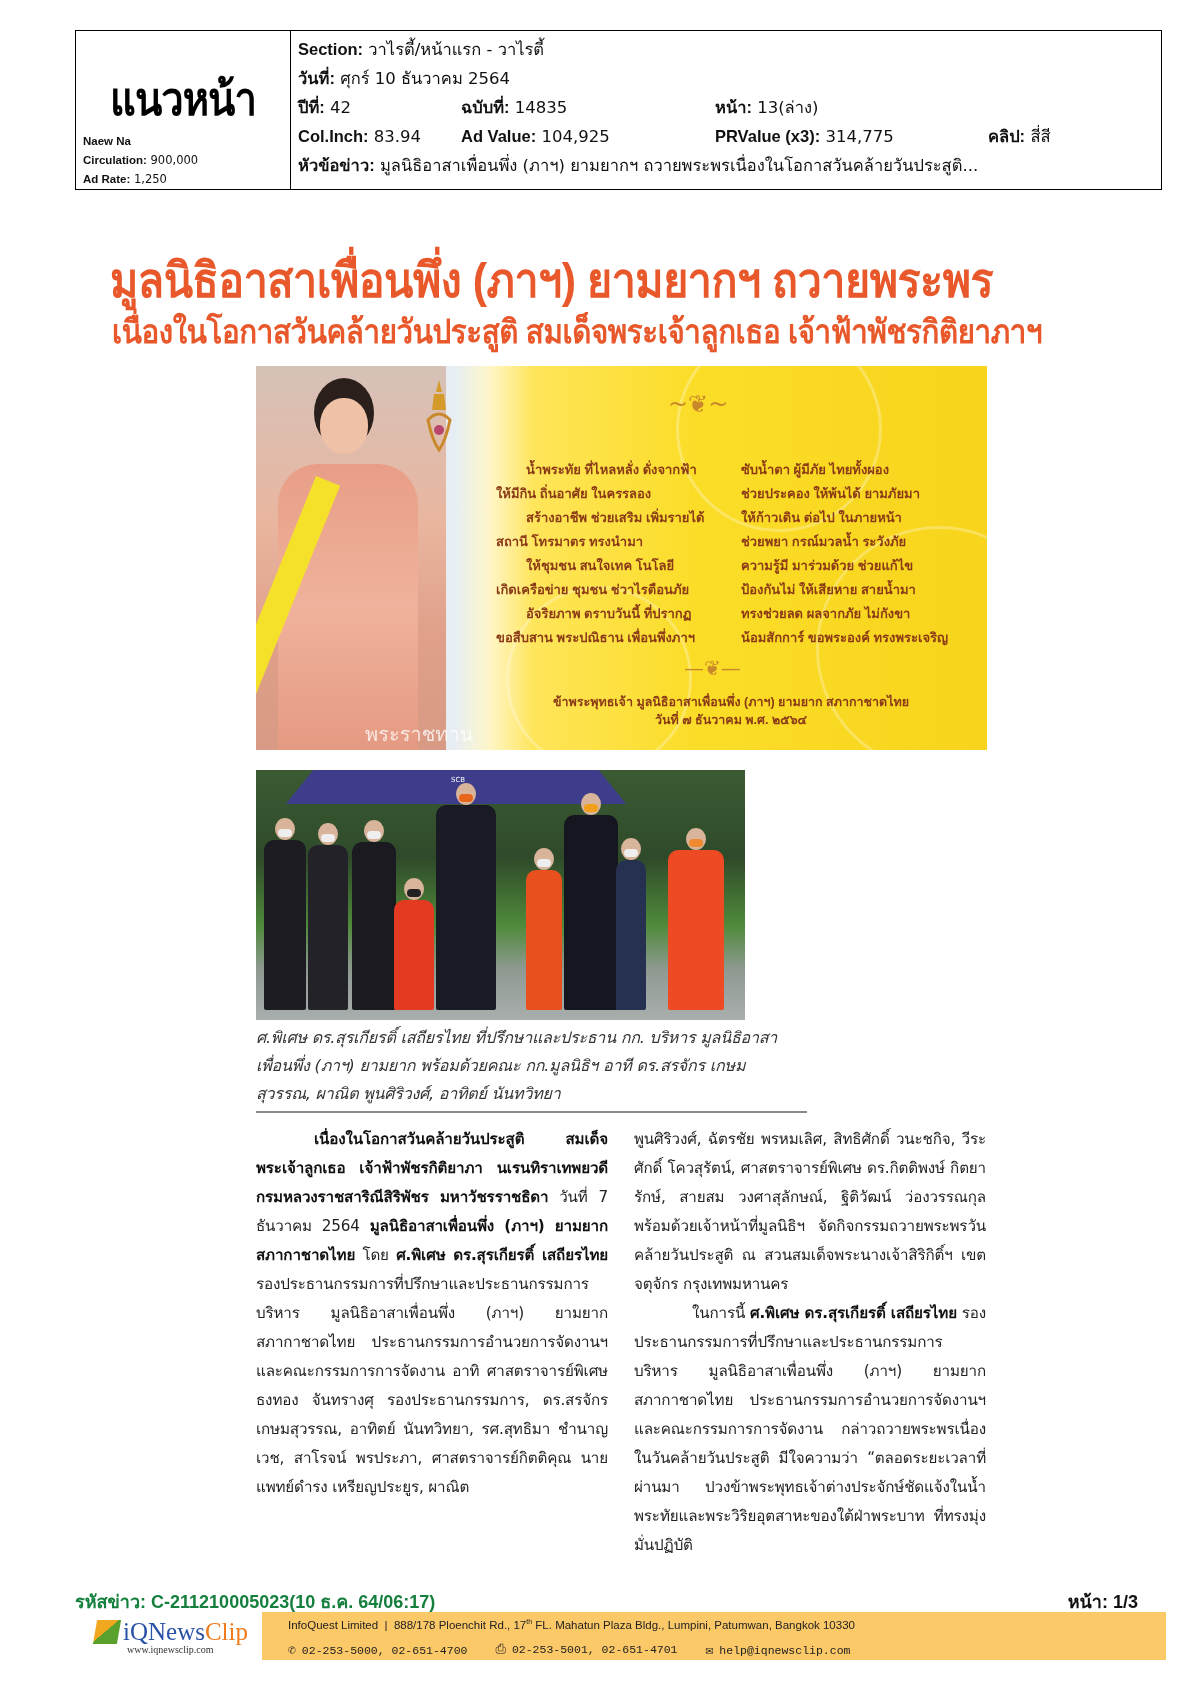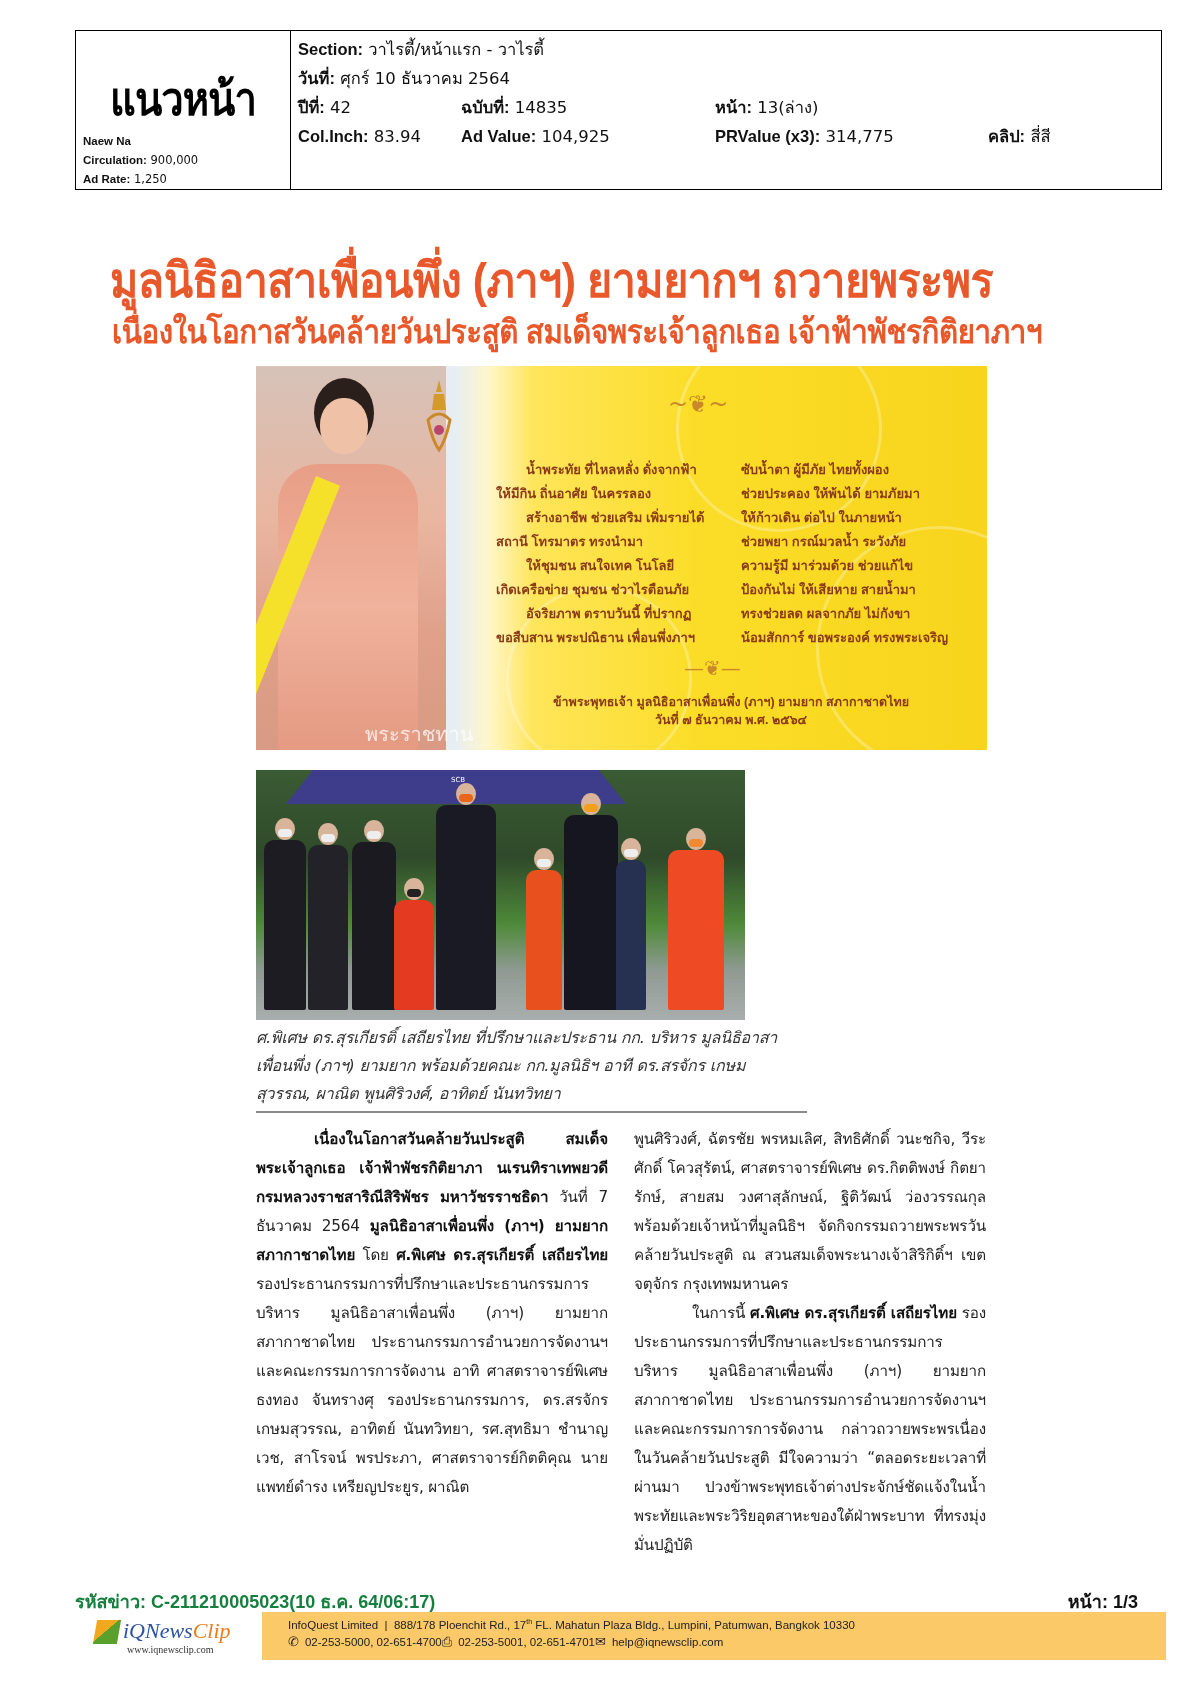--- a/index.html
+++ b/index.html
@@ -82,26 +82,26 @@
 
   
   .news-code { position:absolute; left:75px; top:1587px; font-family:"Liberation Sans", sans-serif;
                font-weight:bold; font-size:18px; color:#15803d; }
   .page-num { position:absolute; right:52px; top:1587px; font-family:"Liberation Sans", sans-serif;
               font-weight:bold; font-size:18px; color:#111; }
   .brand { position:absolute; left:95px; top:1618px; width:150px; height:44px; }
   .brand-mark { position:absolute; left:0; top:2px; width:24px; height:24px;
                 background:linear-gradient(135deg,#f2a81e 0%,#f2a81e 45%,#5aa02c 46%,#5aa02c 100%);
                 transform:skewX(-10deg); }
-  .brand-name { position:absolute; left:28px; top:0; font-family:"Liberation Serif", serif; font-size:22px; color:#2a52a6;font-style:italic; }
+  .brand-name { position:absolute; left:28px; top:0; font-family:"Liberation Serif", serif; font-size:25px; color:#2a52a6; }
   .brand-name .clip { color:#f07b1c; }
   .brand-url { position:absolute; left:32px; top:26px; font-family:"Liberation Serif", serif; font-size:10px; color:#333; }
   .info-bar { position:absolute; left:262px; top:1612px; width:904px; height:48px; background:#fcc968; }
   .info-l1 { position:absolute; left:26px; top:6px; font-family:"Liberation Sans", sans-serif; font-size:11.5px; color:#222; white-space:nowrap; }
-  .info-l2 { position:absolute; left:26px; top:22px; font-family:Liberation Sans, sans-serif; font-size:11.5px; color:#222; white-space:nowrap; display:flex; }
+  .info-l2 { position:absolute; left:26px; top:30px; font-family:Liberation Mono, monospace; font-size:11.5px; color:#222; white-space:nowrap; display:flex; gap:28px; }
   .info-l2 span.ic { font-size:13px; margin-right:6px; }
   sup { font-size:7px; }
 </style>
 </head>
 <body>
 
 <div class="meta-box">
   <div class="meta-left">
     <div class="pub-logo">แนวหน้า</div>
     <div class="pub-info">
@@ -122,20 +122,24 @@
     <div class="meta-row">
       <span class="cell" style="left:0"><span class="k">ปีที่:</span> <span>42</span></span>
       <span class="cell" style="left:163px"><span class="k">ฉบับที่:</span> <span>14835</span></span>
       <span class="cell" style="left:417px"><span class="k">หน้า:</span> <span>13(ล่าง)</span></span>
     </div>
     <div class="meta-row">
       <span class="cell" style="left:0"><span class="k">Col.Inch:</span> <span>83.94</span></span>
       <span class="cell" style="left:163px"><span class="k">Ad Value:</span> <span>104,925</span></span>
       <span class="cell" style="left:417px"><span class="k">PRValue (x3):</span> <span>314,775</span></span>
       <span class="cell" style="left:690px"><span class="k">คลิป:</span> <span>สี่สี</span></span>
+    </div>
+    <div class="meta-row">
+      <span class="k">หัวข้อข่าว:</span>
+      <span>มูลนิธิอาสาเพื่อนพึ่ง (ภาฯ) ยามยากฯ ถวายพระพรเนื่องในโอกาสวันคล้ายวันประสูติ...</span>
     </div>
   </div>
 </div>
 
 <div class="headline-1">มูลนิธิอาสาเพื่อนพึ่ง (ภาฯ) ยามยากฯ ถวายพระพร</div>
 <div class="headline-2">เนื่องในโอกาสวันคล้ายวันประสูติ สมเด็จพระเจ้าลูกเธอ เจ้าฟ้าพัชรกิติยาภาฯ</div>
 
 <div class="banner">
   <div class="banner-swirl" style="left:420px;top:-40px;width:200px;height:200px;"></div>
   <div class="banner-swirl" style="left:560px;top:160px;width:240px;height:240px;"></div>

